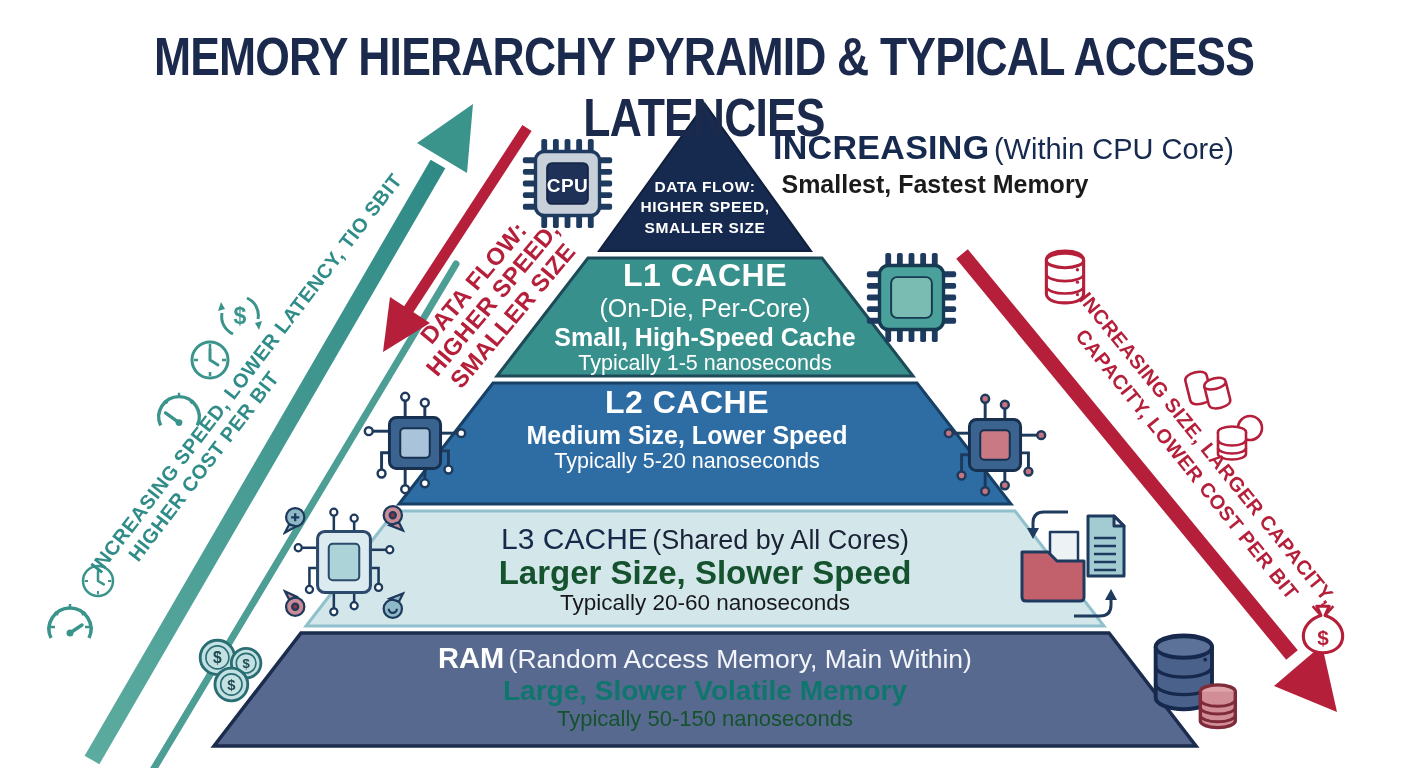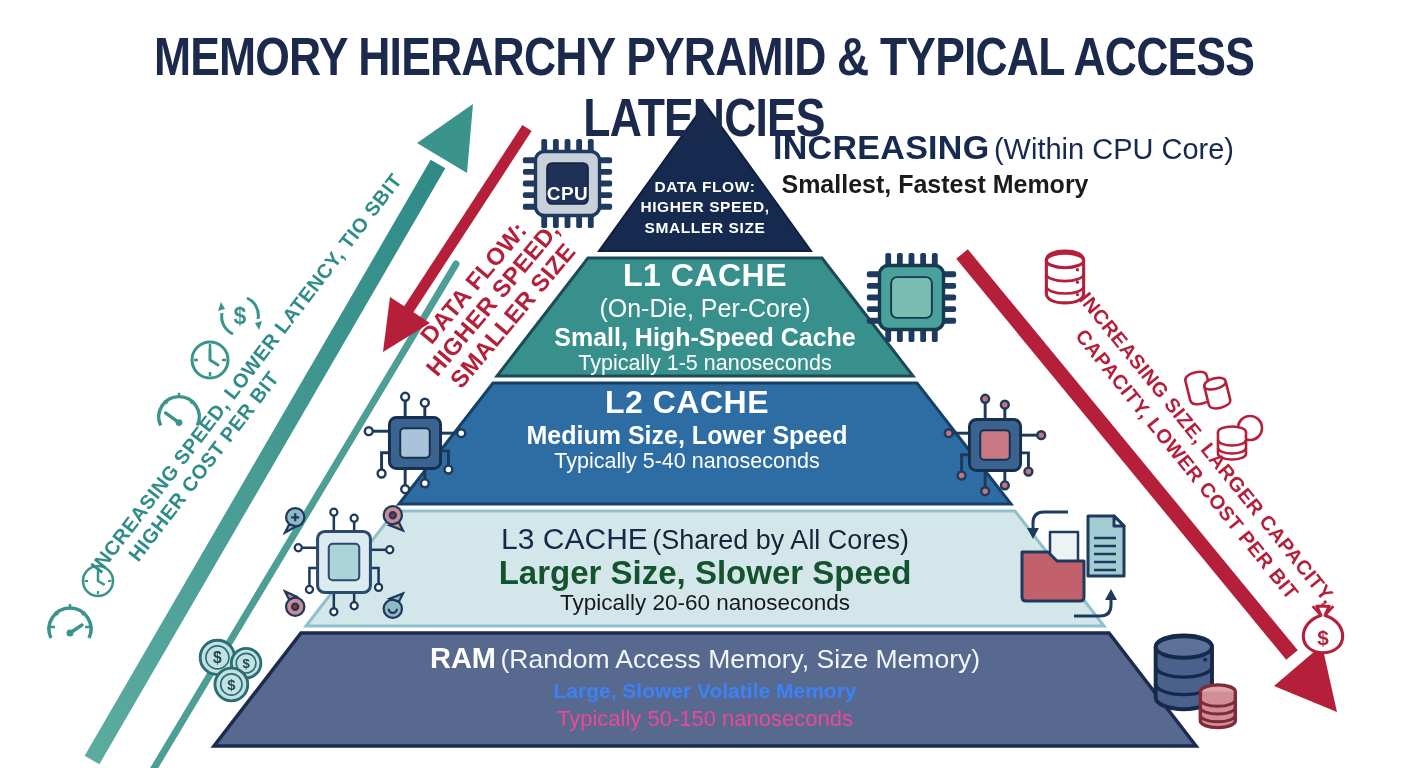--- a/index.html
+++ b/index.html
@@ -29,34 +29,34 @@
   .l1-block{left:465px;top:256px;width:480px;}
   .l2-block{left:417px;top:383px;width:540px;}
   .l3-block{left:355px;top:521px;width:700px;}
   .l3-h{font-size:30px;font-weight:400;color:#15294b;line-height:36px;}
   .l3-s{font-size:27px;font-weight:400;color:#1b2236;}
   .l3-desc{font-size:33px;font-weight:700;color:#14532d;line-height:32px;text-align:center;}
   .l3-lat{font-size:22.5px;font-weight:400;color:#17181c;line-height:28px;}
   .ram-block{left:300px;top:640px;width:810px;}
   .ram-h{font-size:29px;font-weight:700;color:#ffffff;line-height:36px;}
   .ram-s{font-size:26.5px;font-weight:400;color:#f2f5fa;}
-  .ram-desc{font-size:21px;font-weight:700;color:#3b82f6;line-height:30px;}
-  .ram-lat{font-size:22px;font-weight:400;color:#ec4899;line-height:26px;}
+  .ram-desc{font-size:28px;font-weight:700;color:#0f766e;line-height:30px;}
+  .ram-lat{font-size:22px;font-weight:400;color:#14532d;line-height:26px;}
   
   .ax-left1{left:-6px;top:362px;width:505px;transform:rotate(-52.5deg);
             color:#2f8c88;font-size:20px;font-weight:700;letter-spacing:.5px;}
   .ax-left2{left:74px;top:455px;width:260px;transform:rotate(-52.5deg);
             color:#2f8c88;font-size:20px;font-weight:700;letter-spacing:.5px;}
   .flow-red{left:388px;top:261px;width:210px;transform:rotate(-50deg);
             color:#b51f3a;font-size:24px;font-weight:700;line-height:1.06;letter-spacing:.3px;}
   .ax-right{left:987px;top:430px;width:420px;transform:rotate(51deg);
             color:#b51f3a;font-size:20px;font-weight:700;line-height:1.32;letter-spacing:.4px;}
   .icon{position:absolute;}
   .icon svg{display:block;width:100%;height:100%;}
-  .cpu-label{position:absolute;left:0;top:8px;width:100%;height:100%;display:flex;
+  .cpu-label{position:absolute;left:0;top:0;width:100%;height:100%;display:flex;
              align-items:center;justify-content:center;color:#fff;font-weight:700;
              font-size:19px;letter-spacing:.5px;padding-top:2px;}
 </style>
 </head>
 <body>
 
 <div class="canvas">
 
   <svg class="abs" style="left:0;top:0" width="1408" height="768" viewBox="0 0 1408 768">
     <defs>
@@ -384,36 +384,36 @@
   <div class="abs ctr tier t-white l1-block">
     <div class="h-line">L1 CACHE</div>
     <div class="sub-line">(On-Die, Per-Core)</div>
     <div class="desc-line">Small, High-Speed Cache</div>
     <div class="lat-line">Typically 1-5 nanoseconds</div>
   </div>
 
   <div class="abs ctr tier t-white l2-block">
     <div class="h-line">L2 CACHE</div>
     <div class="desc-line">Medium Size, Lower Speed</div>
-    <div class="lat-line">Typically 5-40 nanoseconds</div>
+    <div class="lat-line">Typically 5-20 nanoseconds</div>
   </div>
 
   <div class="abs ctr tier l3-block">
     <div class="nowrap">
       <span class="l3-h">L3 CACHE</span>
       <span class="l3-s">(Shared by All Cores)</span>
     </div>
     <div class="l3-desc">Larger Size, Slower Speed</div>
     <div class="l3-lat">Typically 20-60 nanoseconds</div>
   </div>
 
   <div class="abs ctr tier ram-block">
     <div class="nowrap">
       <span class="ram-h">RAM</span>
-      <span class="ram-s">(Random Access Memory, Size Memory)</span>
+      <span class="ram-s">(Random Access Memory, Main Within)</span>
     </div>
     <div class="ram-desc">Large, Slower Volatile Memory</div>
     <div class="ram-lat">Typically 50-150 nanoseconds</div>
   </div>
 
   <div class="abs ctr nowrap rot ax-left1">INCREASING SPEED, LOWER LATENCY, TIO SBIT</div>
   <div class="abs ctr nowrap rot ax-left2">HIGHER COST PER BIT</div>
 
   <div class="abs ctr rot flow-red">
     <div>DATA FLOW:</div>

